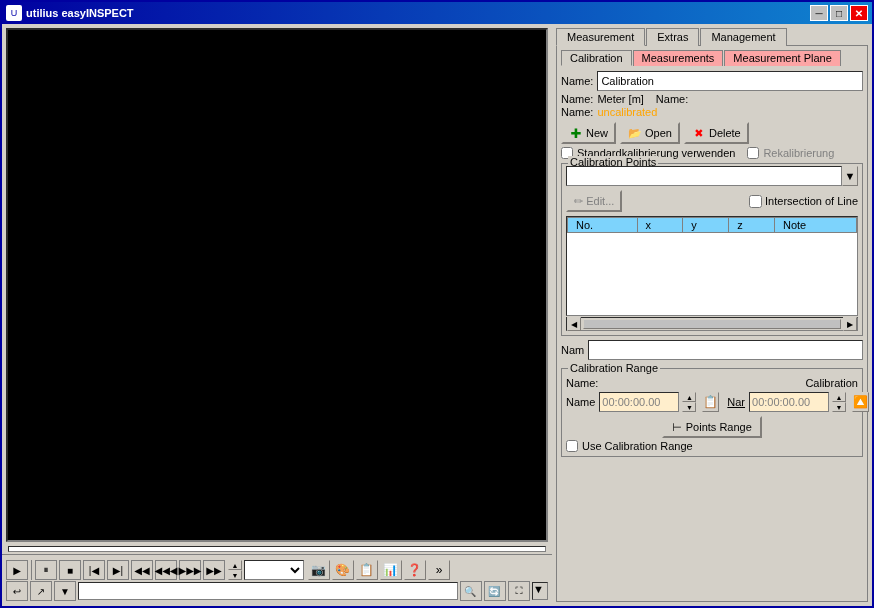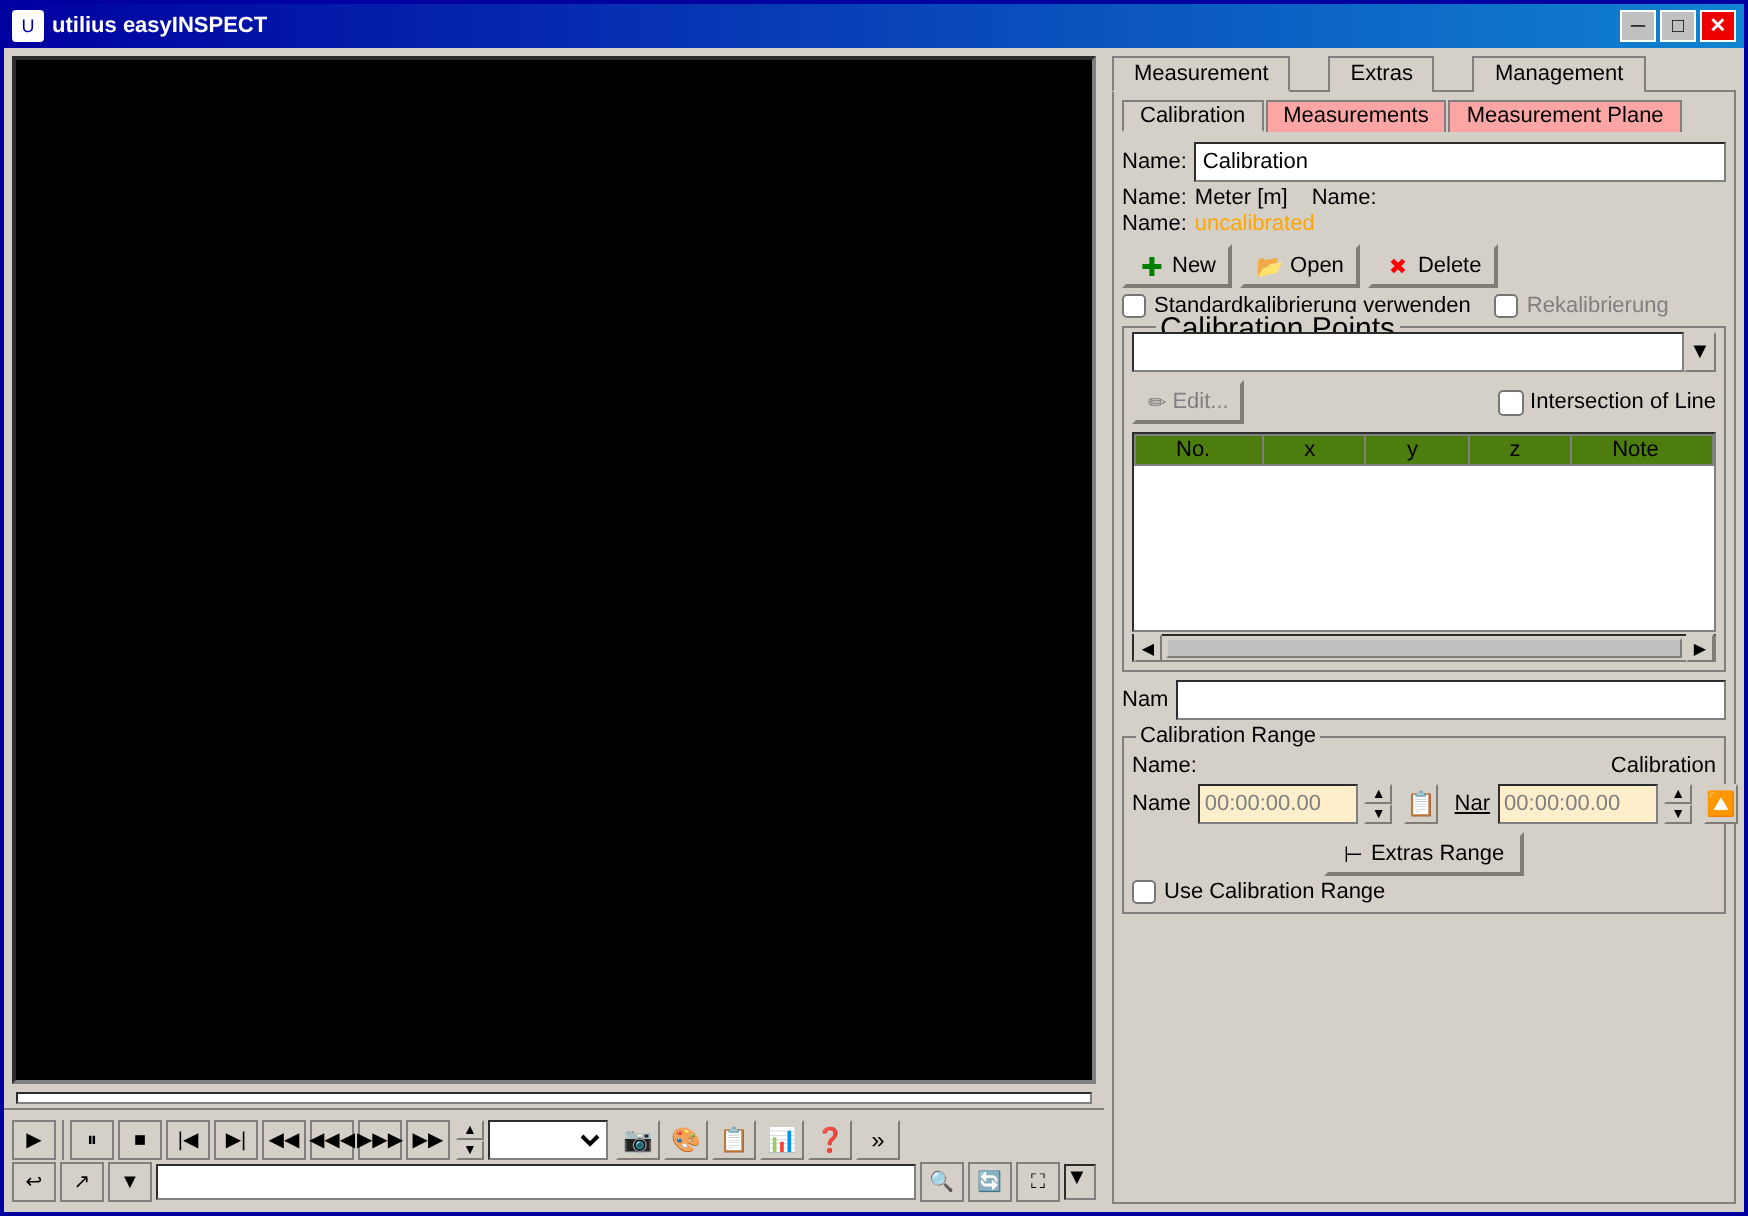--- a/index.html
+++ b/index.html
@@ -35,21 +35,21 @@
     .ctrl-btn {
       border: 1px solid #808080; background: #d4d0c8; width: 22px; height: 20px;
       display: flex; align-items: center; justify-content: center; cursor: pointer; font-size: 10px;
     }
     .speed-select { width: 60px; height: 20px; border: 1px inset #808080; background: white; }
 
     
     .right-panel { width: 320px; background: #d4d0c8; display: flex; flex-direction: column; padding: 4px; flex-shrink: 0; }
 
     
-    .tab-bar { display: flex; gap: 19px; margin-bottom: -1px; }
+    .tab-bar { display: flex; gap: 1px; margin-bottom: -1px; }
     .tab {
       padding: 2px 10px; border: 1px solid #808080; background: #d4d0c8;
       cursor: pointer; border-bottom: none; position: relative; z-index: 1;
     }
     .tab.active { background: #d4d0c8; border-bottom: 1px solid #d4d0c8; z-index: 2; font-weight: normal; }
     .tab-content {
       border: 1px solid #808080; background: #d4d0c8; flex: 1;
       padding: 4px; display: flex; flex-direction: column; gap: 3px;
     }
 
@@ -77,38 +77,38 @@
     .btn-open .btn-icon { color: #c8a000; }
     .btn-delete .btn-icon { color: red; }
 
     
     .checkbox-row { display: flex; align-items: flex-end; gap: 4px; }
     .checkbox-row input[type=checkbox] { width: 12px; height: 12px; }
 
     
     .group-box { border: 1px solid #808080; padding: 4px; padding-top: 2px; position: relative; margin-top: 4px; }
     .group-box-label {
-      position: absolute; top: -8px; left: 16px; background: #d4d0c8; padding: 0 2px; font-size: 15px;
+      position: absolute; top: -8px; left: 6px; background: #d4d0c8; padding: 0 2px; font-size: 11px;
     }
     .dropdown {
       flex: 1; height: 20px; border: 1px inset #808080; background: white;
       display: flex; align-items: center; padding: 0 2px; position: relative;
     }
     .dropdown-arrow {
       width: 16px; height: 20px; border-left: 1px solid #808080; background: #d4d0c8;
       display: flex; align-items: center; justify-content: center; cursor: pointer;
       flex-shrink: 0; border: 1px outset #d4d0c8;
     }
 
     
     .table-container {
       border: 1px inset #808080; background: white; flex: 1; overflow: auto; min-height: 80px;
     }
     table { width: 100%; border-collapse: collapse; }
-    th { background: #4d7c0f; border: 1px solid #808080; padding: 1px 20px; text-align: left; font-weight: normal; }
+    th { background: #7dd3fc; border: 1px solid #808080; padding: 1px 8px; text-align: left; font-weight: normal; }
 
     
     .h-scroll {
       height: 14px; background: #d4d0c8; border: 1px inset #808080;
       display: flex; align-items: center;
     }
     .h-scroll-thumb { flex: 1; height: 10px; background: #c0c0c0; margin: 0 2px; border: 1px outset #d4d0c8; }
     .scroll-arrow { width: 14px; height: 14px; background: #d4d0c8; border: 1px outset #d4d0c8; display: flex; align-items: center; justify-content: center; font-size: 8px; cursor: pointer; }
 
     
@@ -343,21 +343,21 @@
               <div class="spin-btn">
                 <div class="spin-up">▲</div>
                 <div class="spin-down">▼</div>
               </div>
               <div class="icon-btn" style="margin-left:2px;color:red;">🔼</div>
             </div>
 
             <div style="display:flex;justify-content:center;margin-top:4px;">
               <button class="current-range-btn">
                 <span>⊢</span>
-                <span>Extras Range</span>
+                <span>Points Range</span>
               </button>
             </div>
 
             <div class="checkbox-row" style="margin-top:2px;">
               <input type="checkbox" style="">
               <span>Use Calibration Range</span>
             </div>
           </div>
         </div>
       </div>

